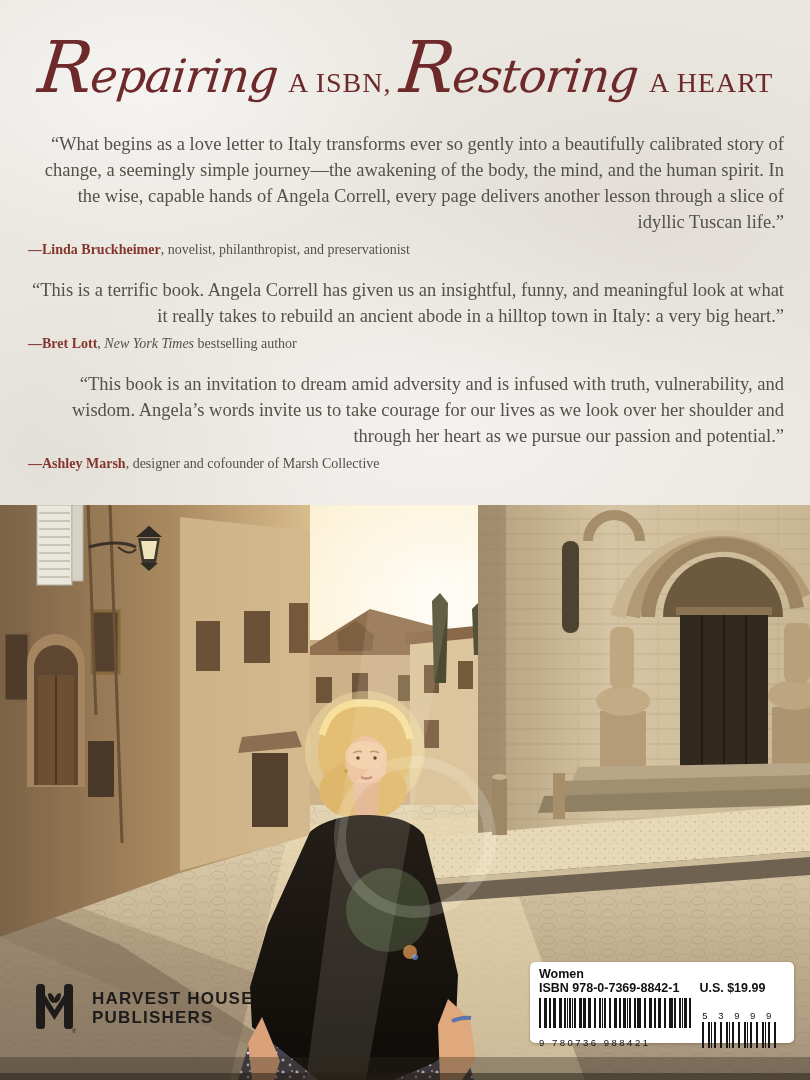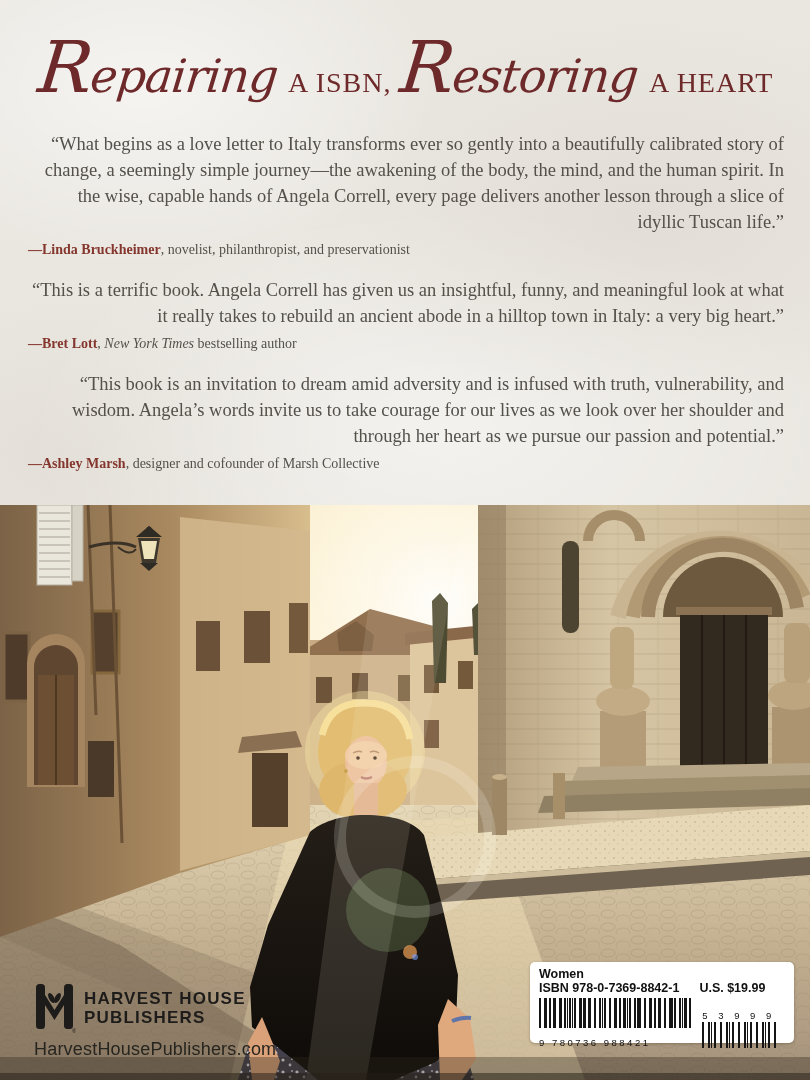--- a/index.html
+++ b/index.html
@@ -38,21 +38,21 @@
   .attr { font-size:14px; line-height:24px; color:#54504a; margin-bottom:15px; }
   .attr .name { font-weight:bold; color:#84362d; }
   .attr .ital { font-style:italic; }
 
   
   .photo { position:absolute; left:0; top:505px; width:810px; height:575px; z-index:2; }
   .photo svg { display:block; }
 
   
   .publisher { position:absolute; left:34px; top:983px; z-index:3; color:#1d1c1a; }
-  .pub-row { display:flex; align-items:center; gap:8px; }
+  .pub-row { display:flex; align-items:center; gap:16px; }
   .pub-name { font-family:"Liberation Sans", sans-serif; font-weight:bold;
               font-size:17px; letter-spacing:1.2px; line-height:1.12; }
   .pub-site { font-family:"Liberation Sans", sans-serif; font-size:18px;
               margin-top:6px; color:#26251f; letter-spacing:.2px; }
 
   
   .barcode {
     position:absolute; left:530px; top:962px; width:264px; height:81px;
     background:#ffffff; border-radius:5px; z-index:3; padding:5px 18px 4px 9px;
     font-family:"Liberation Sans", sans-serif; color:#111;
@@ -345,21 +345,20 @@
         <polygon points="11,12 20.5,27 30,12 30,22 20.5,37 11,22" fill="#1d1c1a"></polygon>
         <ellipse cx="17.5" cy="15" rx="2.6" ry="5.5" fill="#1d1c1a" transform="rotate(-28 17.5 15)"></ellipse>
         <ellipse cx="23.5" cy="15" rx="2.6" ry="5.5" fill="#1d1c1a" transform="rotate(28 23.5 15)"></ellipse>
         <text x="38" y="49.5" font-size="6" fill="#1d1c1a" font-family="Liberation Sans, sans-serif">®</text>
       </svg>
       <div class="pub-name">
         <div>HARVEST HOUSE</div>
         <div>PUBLISHERS</div>
       </div>
     </div>
-    <div class="pub-site">HarvestHousePublishers.com</div>
   </div>
 
   <div class="barcode">
     <div class="bc-cat">Women</div>
     <div class="bc-line">
       <span>ISBN 978-0-7369-8842-1</span>
       <span>U.S. $19.99</span>
     </div>
     <div class="bc-bars-row">
       <div class="bc-left">

